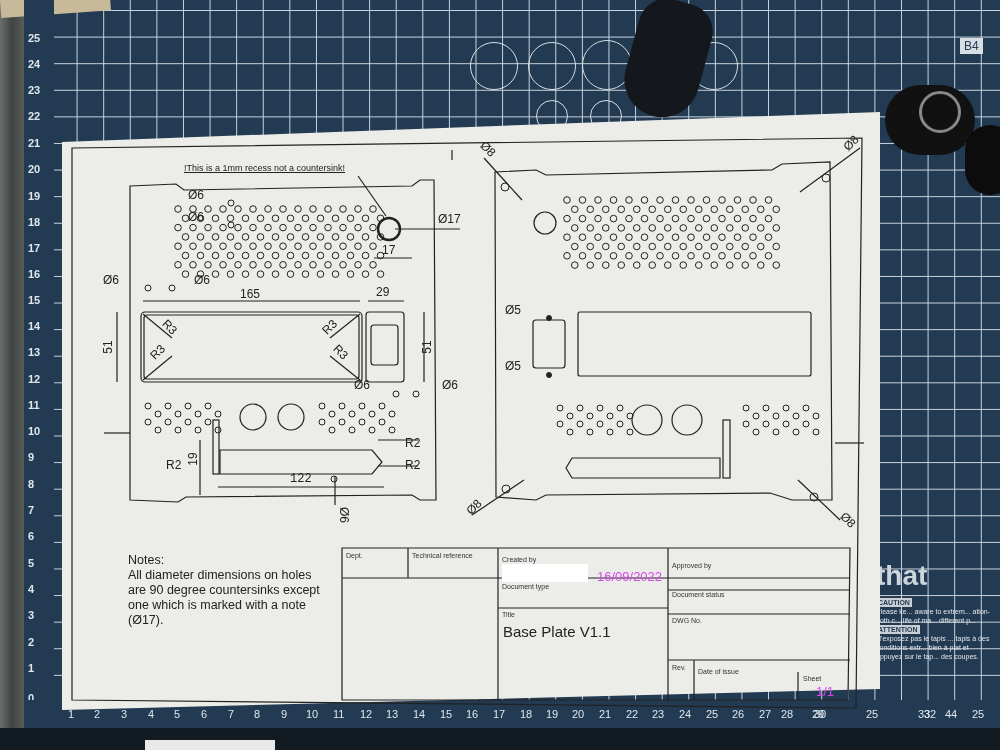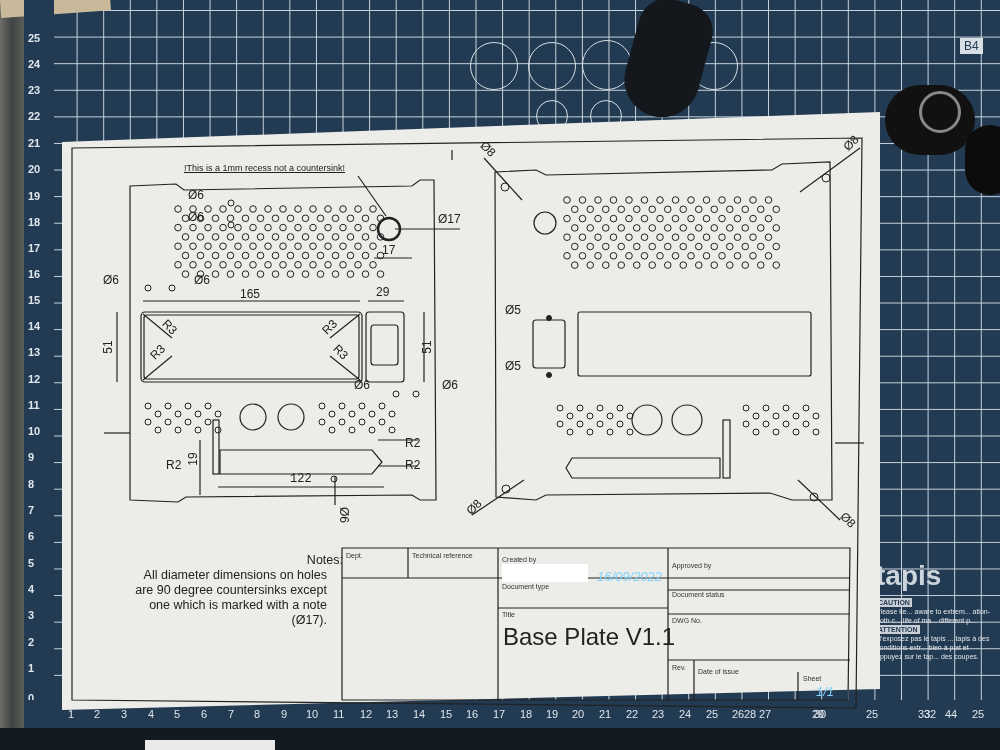--- a/index.html
+++ b/index.html
@@ -20,26 +20,26 @@
   .knob1::after{content:"";position:absolute;right:14px;top:6px;width:36px;height:36px;border-radius:50%;border:3px solid #888;}
   .knob2{position:absolute;left:965px;top:125px;width:50px;height:70px;background:#0c0c0c;border-radius:30px;}
   .target{position:absolute;border:1.5px solid #d7dee4;border-radius:50%;}
   .tag{position:absolute;left:960px;top:38px;font-size:12px;color:#223a52;background:#d7dee4;padding:1px 4px;}
   .mat-brand{position:absolute;left:876px;top:560px;color:#cdd5dc;font-size:28px;font-weight:bold;}
   .mat-warn{position:absolute;left:876px;top:598px;width:120px;font-size:7px;color:#e3e8ec;line-height:9px;}
   .mat-warn .lbl{background:#c8ced4;color:#223a52;padding:0 2px;font-weight:bold;display:inline-block;}
   .paper{position:absolute;left:62px;top:112px;width:818px;height:598px;background:#ecece8;
     clip-path:polygon(0 5%,100% 0,100% 96.5%,0 100%);}
   .paper-svg{position:absolute;left:0;top:0;}
-  .note{position:absolute;left:128px;top:553px;width:215px;font-size:12.5px;color:#222;line-height:15px;text-align:right;}
+  .note{position:absolute;left:128px;top:553px;width:215px;font-size:12.5px;color:#222;line-height:15px;}
   .note p{margin:0 16px 14px 0;}
   .note .title{margin:0;}
   .tb{position:absolute;font-size:7px;color:#333;}
-  .tb-big{position:absolute;font-size:24px;color:#222;}
-  .tb-mid{position:absolute;font-size:13px;color:#7dd3fc;font-style:italic;}
+  .tb-big{position:absolute;font-size:15px;color:#222;}
+  .tb-mid{position:absolute;font-size:13px;color:#d946ef;}
   .dim{position:absolute;font-size:12px;color:#222;}
   .redact{position:absolute;left:502px;top:564px;width:86px;height:18px;background:#fff;}
 </style>
 </head>
 <body>
 
 <div class="mat"></div>
 <div class="stone"></div>
 <div class="cardboard"></div>
 
@@ -48,21 +48,21 @@
 <div class="target" style="left:582px;top:40px;width:48px;height:48px;"></div>
 <div class="target" style="left:690px;top:42px;width:46px;height:46px;"></div>
 <div class="target" style="left:536px;top:100px;width:30px;height:30px;"></div>
 <div class="target" style="left:590px;top:100px;width:30px;height:30px;"></div>
 <div class="tag">B4</div>
 
 <div class="handle"></div>
 <div class="knob1"></div>
 <div class="knob2"></div>
 
-<div class="mat-brand">tapis</div>
+<div class="mat-brand">that</div>
 <div class="mat-warn">
   <span class="lbl">CAUTION</span><br>
   <span>Please ke... aware to extrem... ation-both c... life of ma... different p...</span><br>
   <span class="lbl">ATTENTION</span><br>
   <span>N'exposez pas le tapis ... tapis à des conditions extr... bien à plat et appuyez sur le tap... des coupes.</span>
 </div>
 
 <div class="ruler-left">
   <span style="top:32px">25</span>
   <span style="top:58px">24</span>
@@ -113,21 +113,21 @@
   <span style="left:496px">18</span>
   <span style="left:522px">19</span>
   <span style="left:548px">20</span>
   <span style="left:575px">21</span>
   <span style="left:602px">22</span>
   <span style="left:628px">23</span>
   <span style="left:655px">24</span>
   <span style="left:682px">25</span>
   <span style="left:708px">26</span>
   <span style="left:735px">27</span>
-  <span style="left:720px">28</span>
+  <span style="left:757px">28</span>
   <span style="left:788px">29</span>
   <span style="left:790px">30</span>
   <span style="left:842px">25</span>
   <span style="left:900px">32</span>
   <span style="left:894px">33</span>
   <span style="left:921px">44</span>
   <span style="left:948px">25</span>
 </div>
 <div class="bottom-strip"></div>
 <div class="white-card"></div>

